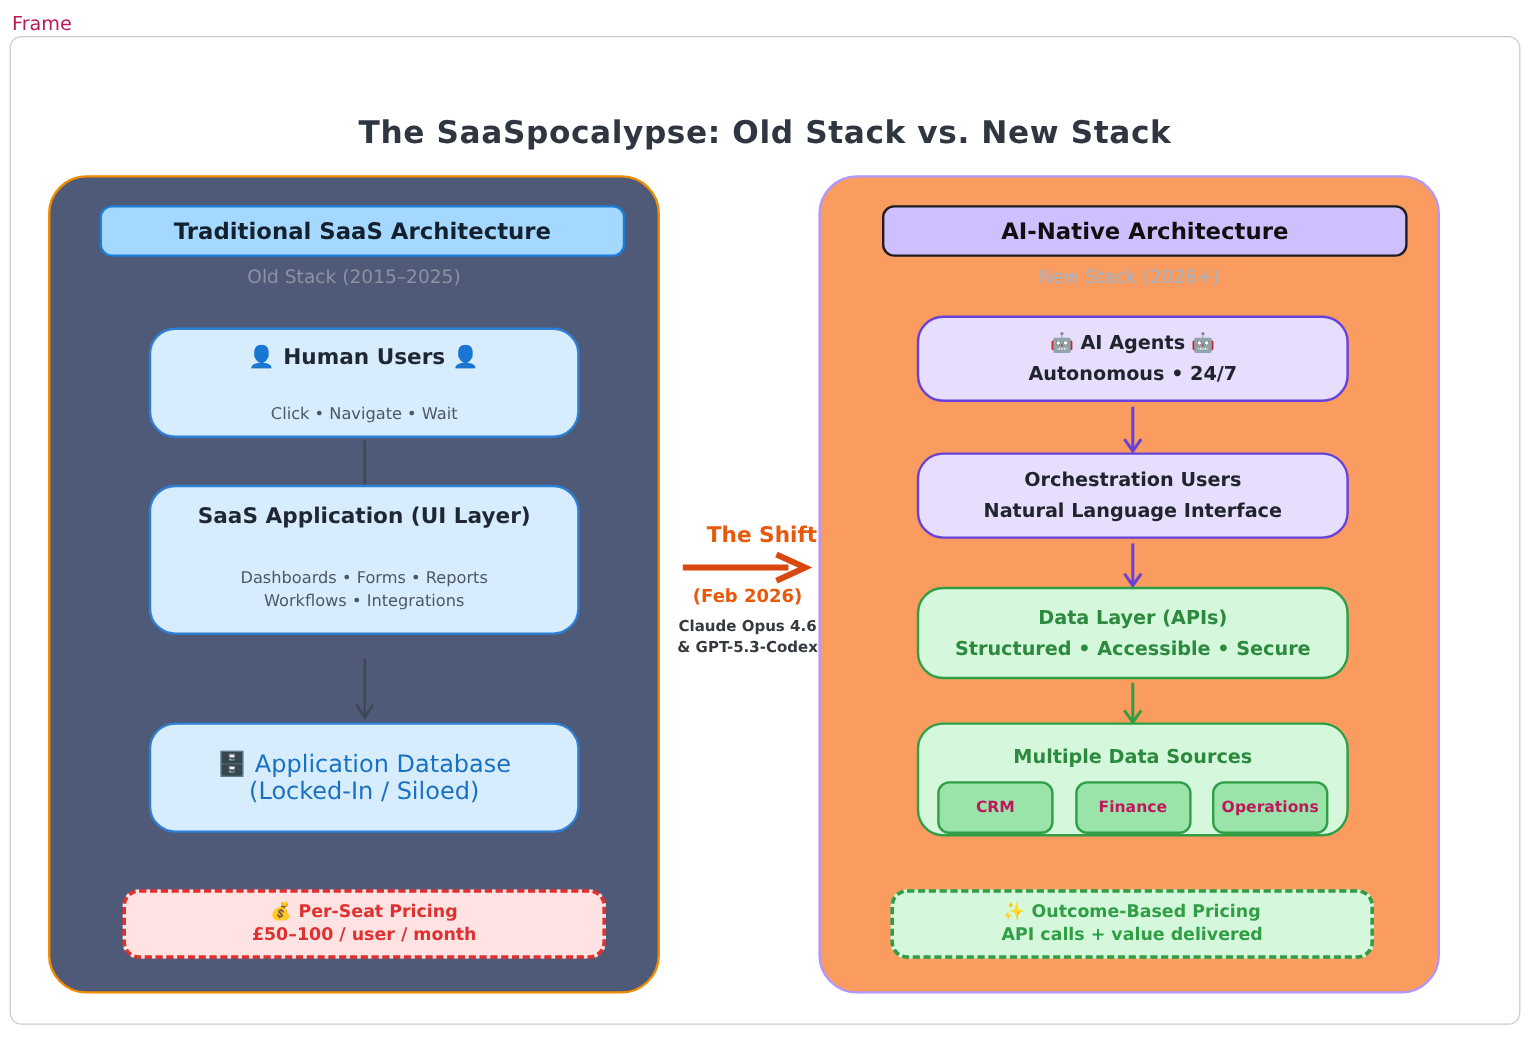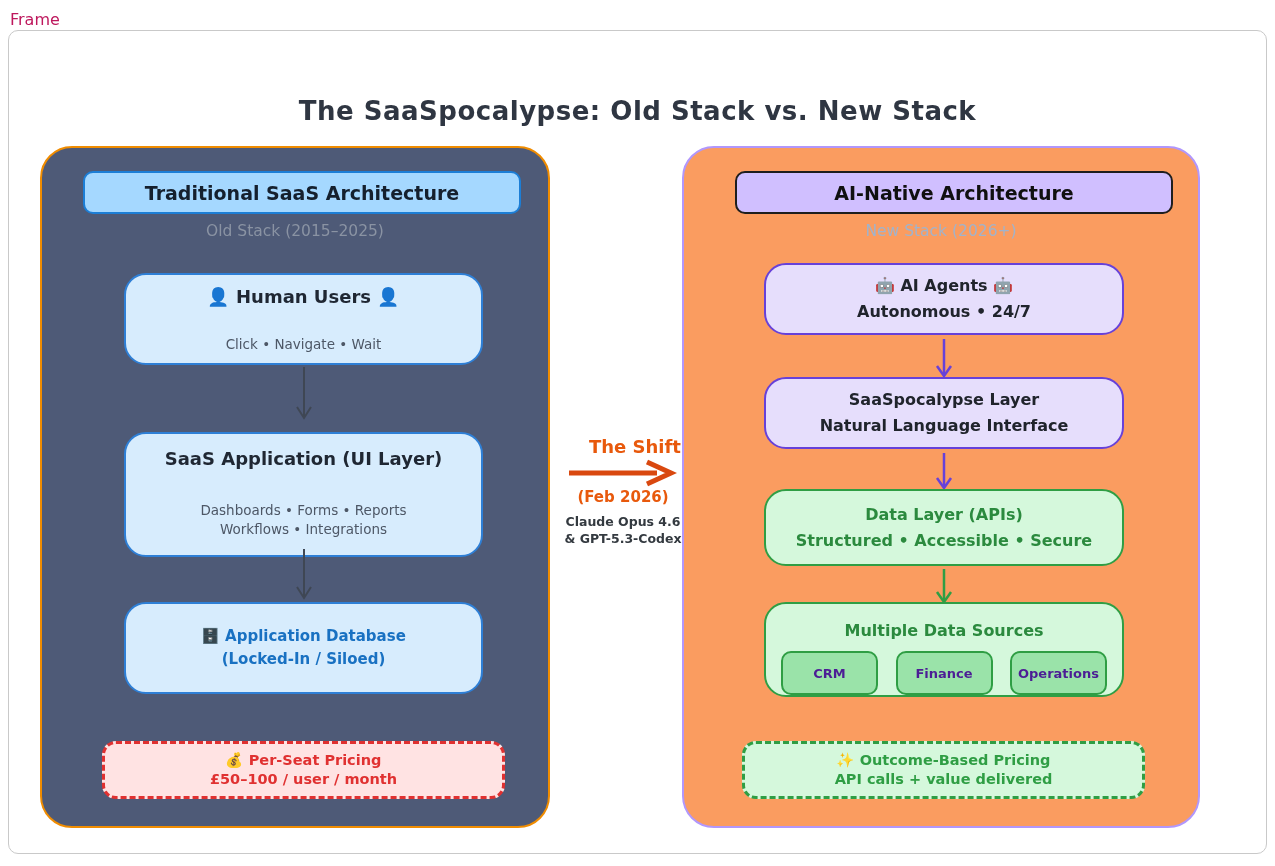--- a/index.html
+++ b/index.html
@@ -35,46 +35,46 @@
   .node-blue   { background: #d7ecfd; border: 2.5px solid #2e7fd6; }
   .node-purple { background: #e6defc; border: 2.5px solid #6741d9; }
   .node-green  { background: #d5f8dc; border: 2.5px solid #2f9e44; }
 
   .node-title { font-size: 18px; font-weight: 600; color: #1f2733; }
   .node-sub   { font-size: 13.5px; color: #4d5766; margin-top: 16px; }
   .icon { display: inline-block; }
 
   
   .box-users { left: 82px; top: 125px; width: 359px; height: 92px; gap: 13px; }
-  .box-saas  { left: 82px; top: 284px; width: 359px; height: 125px; gap: 16px; justify-content: flex-start; padding-top: 14px; }
+  .box-saas  { left: 82px; top: 256px; width: 359px; height: 125px; gap: 16px; justify-content: flex-start; padding-top: 14px; }
   .box-saas .node-sub { line-height: 19px; }
   .box-db    { left: 82px; top: 454px; width: 359px; height: 92px; }
-  .box-db .db-line { font-size: 15px; font-weight: 700; color: #1971c2; line-height: 23px; }
+  .box-db .db-line { font-size: 20px; font-weight: 400; color: #1971c2; line-height: 23px; }
 
   .box-pricing { border-radius: 14px; display: flex; flex-direction: column;
                  align-items: center; justify-content: center; text-align: center; position: absolute; }
   .pricing-red { left: 60px; top: 593px; width: 403px; height: 58px;
                  background: #ffe3e3; border: 3px dashed #e03131; }
   .pricing-red .p-line { font-size: 14.5px; font-weight: 600; color: #e03131; line-height: 19px; }
   .pricing-green { left: 58px; top: 593px; width: 403px; height: 58px;
                    background: #d5f8dc; border: 3px dashed #2f9e44; }
   .pricing-green .p-line { font-size: 14.5px; font-weight: 600; color: #2f9e44; line-height: 19px; }
 
   
   .box-agents { left: 80px; top: 115px; width: 360px; height: 72px; gap: 4px; }
   .box-orch   { left: 80px; top: 229px; width: 360px; height: 72px; gap: 4px; }
   .box-agents .node-title, .box-orch .node-title { font-size: 16px; color: #20242c; line-height: 22px; }
   .box-datalayer { left: 80px; top: 341px; width: 360px; height: 77px; gap: 4px; }
   .green-line { font-size: 16px; font-weight: 600; color: #2b8a3e; line-height: 22px; }
-  .box-sources { left: 80px; top: 454px; width: 360px; height: 95px; justify-content: flex-end; padding-top: 4px; }
+  .box-sources { left: 80px; top: 454px; width: 360px; height: 95px; justify-content: space-between; padding-top: 16px; }
   .sources-row { display: flex; flex-direction: row; justify-content: space-between;
                  width: 100%; padding: 9px 15px 0 15px; }
   .source-chip { width: 97px; height: 44px; background: #9ae3a9; border: 2px solid #2f9e44;
                  border-radius: 10px; display: flex; align-items: center; justify-content: center;
-                 font-size: 13px; font-weight: 600; color: #4c1d95; }
+                 font-size: 13px; font-weight: 600; color: #be185d; }
 
   
   .arrow { position: absolute; }
 
   
   .shift-title { position: absolute; left: 563px; top: 436px; width: 120px; text-align: center;
                  font-size: 18px; font-weight: 700; color: #e8590c; padding-left: 24px; }
   .shift-arrow { position: absolute; left: 567px; top: 459px; }
   .shift-date  { position: absolute; left: 563px; top: 488px; width: 120px; text-align: center;
                  font-size: 15px; font-weight: 600; color: #e8590c; }
@@ -169,21 +169,21 @@
       </div>
       <div class="node-title">Autonomous • 24/7</div>
     </div>
 
     <svg class="arrow" style="left:250px; top:190px;" width="20" height="40" viewBox="0 0 20 40">
       <line x1="10" y1="1" x2="10" y2="36" stroke="#6741d9" stroke-width="2.5"></line>
       <polyline points="3,28 10,38 17,28" fill="none" stroke="#6741d9" stroke-width="2.5"></polyline>
     </svg>
 
     <div class="node node-purple box-orch">
-      <div class="node-title">SaaSpocalypse Layer</div>
+      <div class="node-title">Orchestration Users</div>
       <div class="node-title">Natural Language Interface</div>
     </div>
 
     <svg class="arrow" style="left:250px; top:304px;" width="20" height="38" viewBox="0 0 20 38">
       <line x1="10" y1="1" x2="10" y2="34" stroke="#6741d9" stroke-width="2.5"></line>
       <polyline points="3,26 10,36 17,26" fill="none" stroke="#6741d9" stroke-width="2.5"></polyline>
     </svg>
 
     <div class="node node-green box-datalayer">
       <div class="green-line">Data Layer (APIs)</div>

